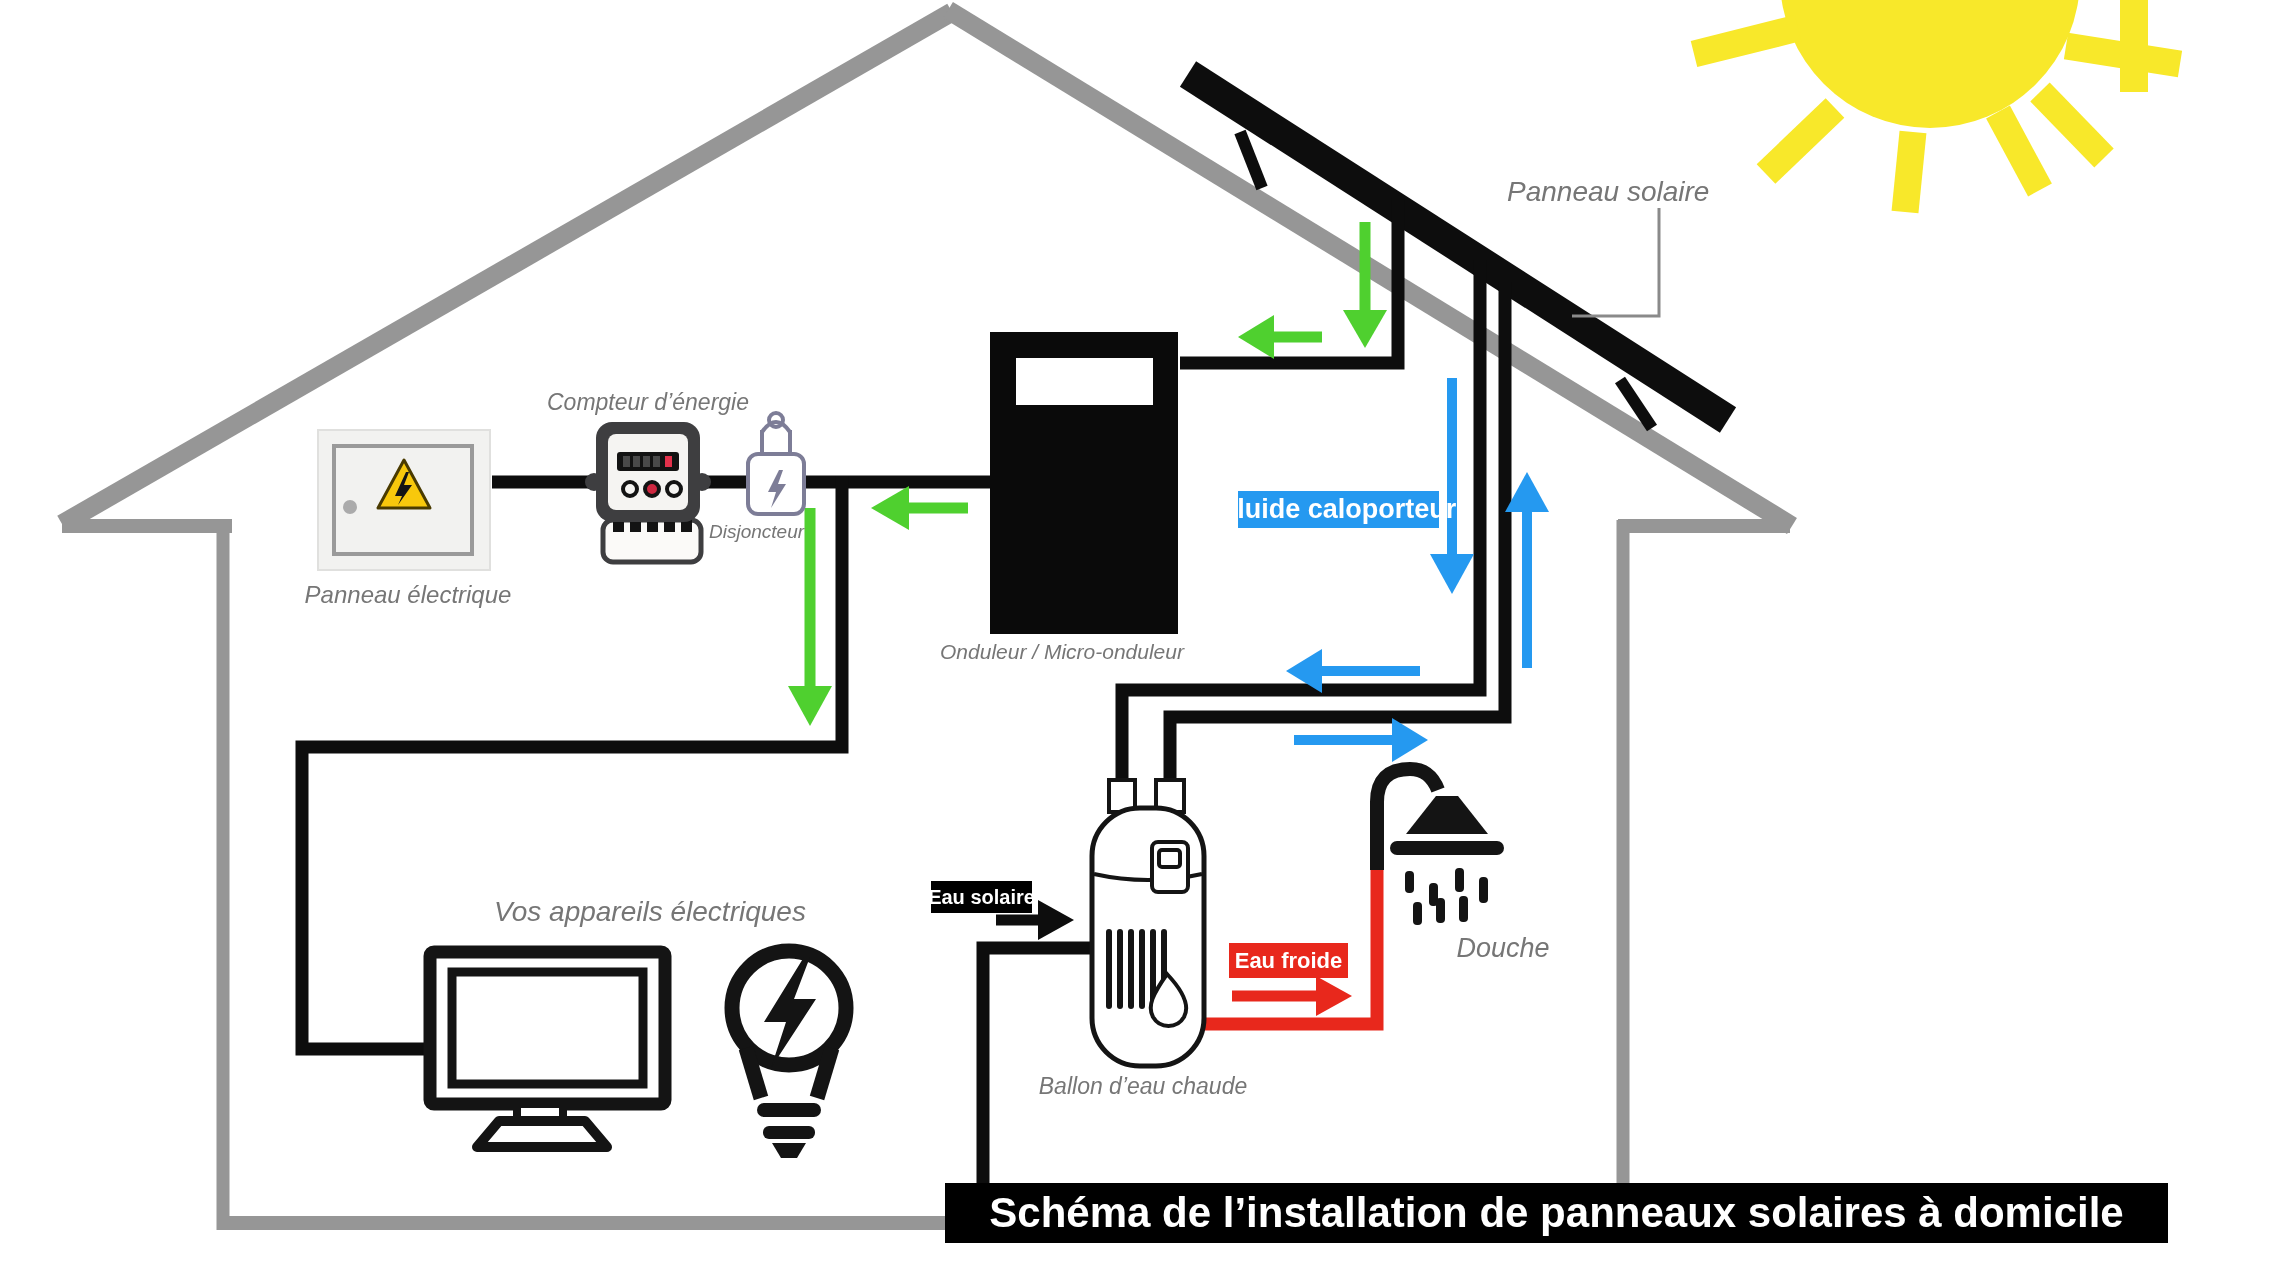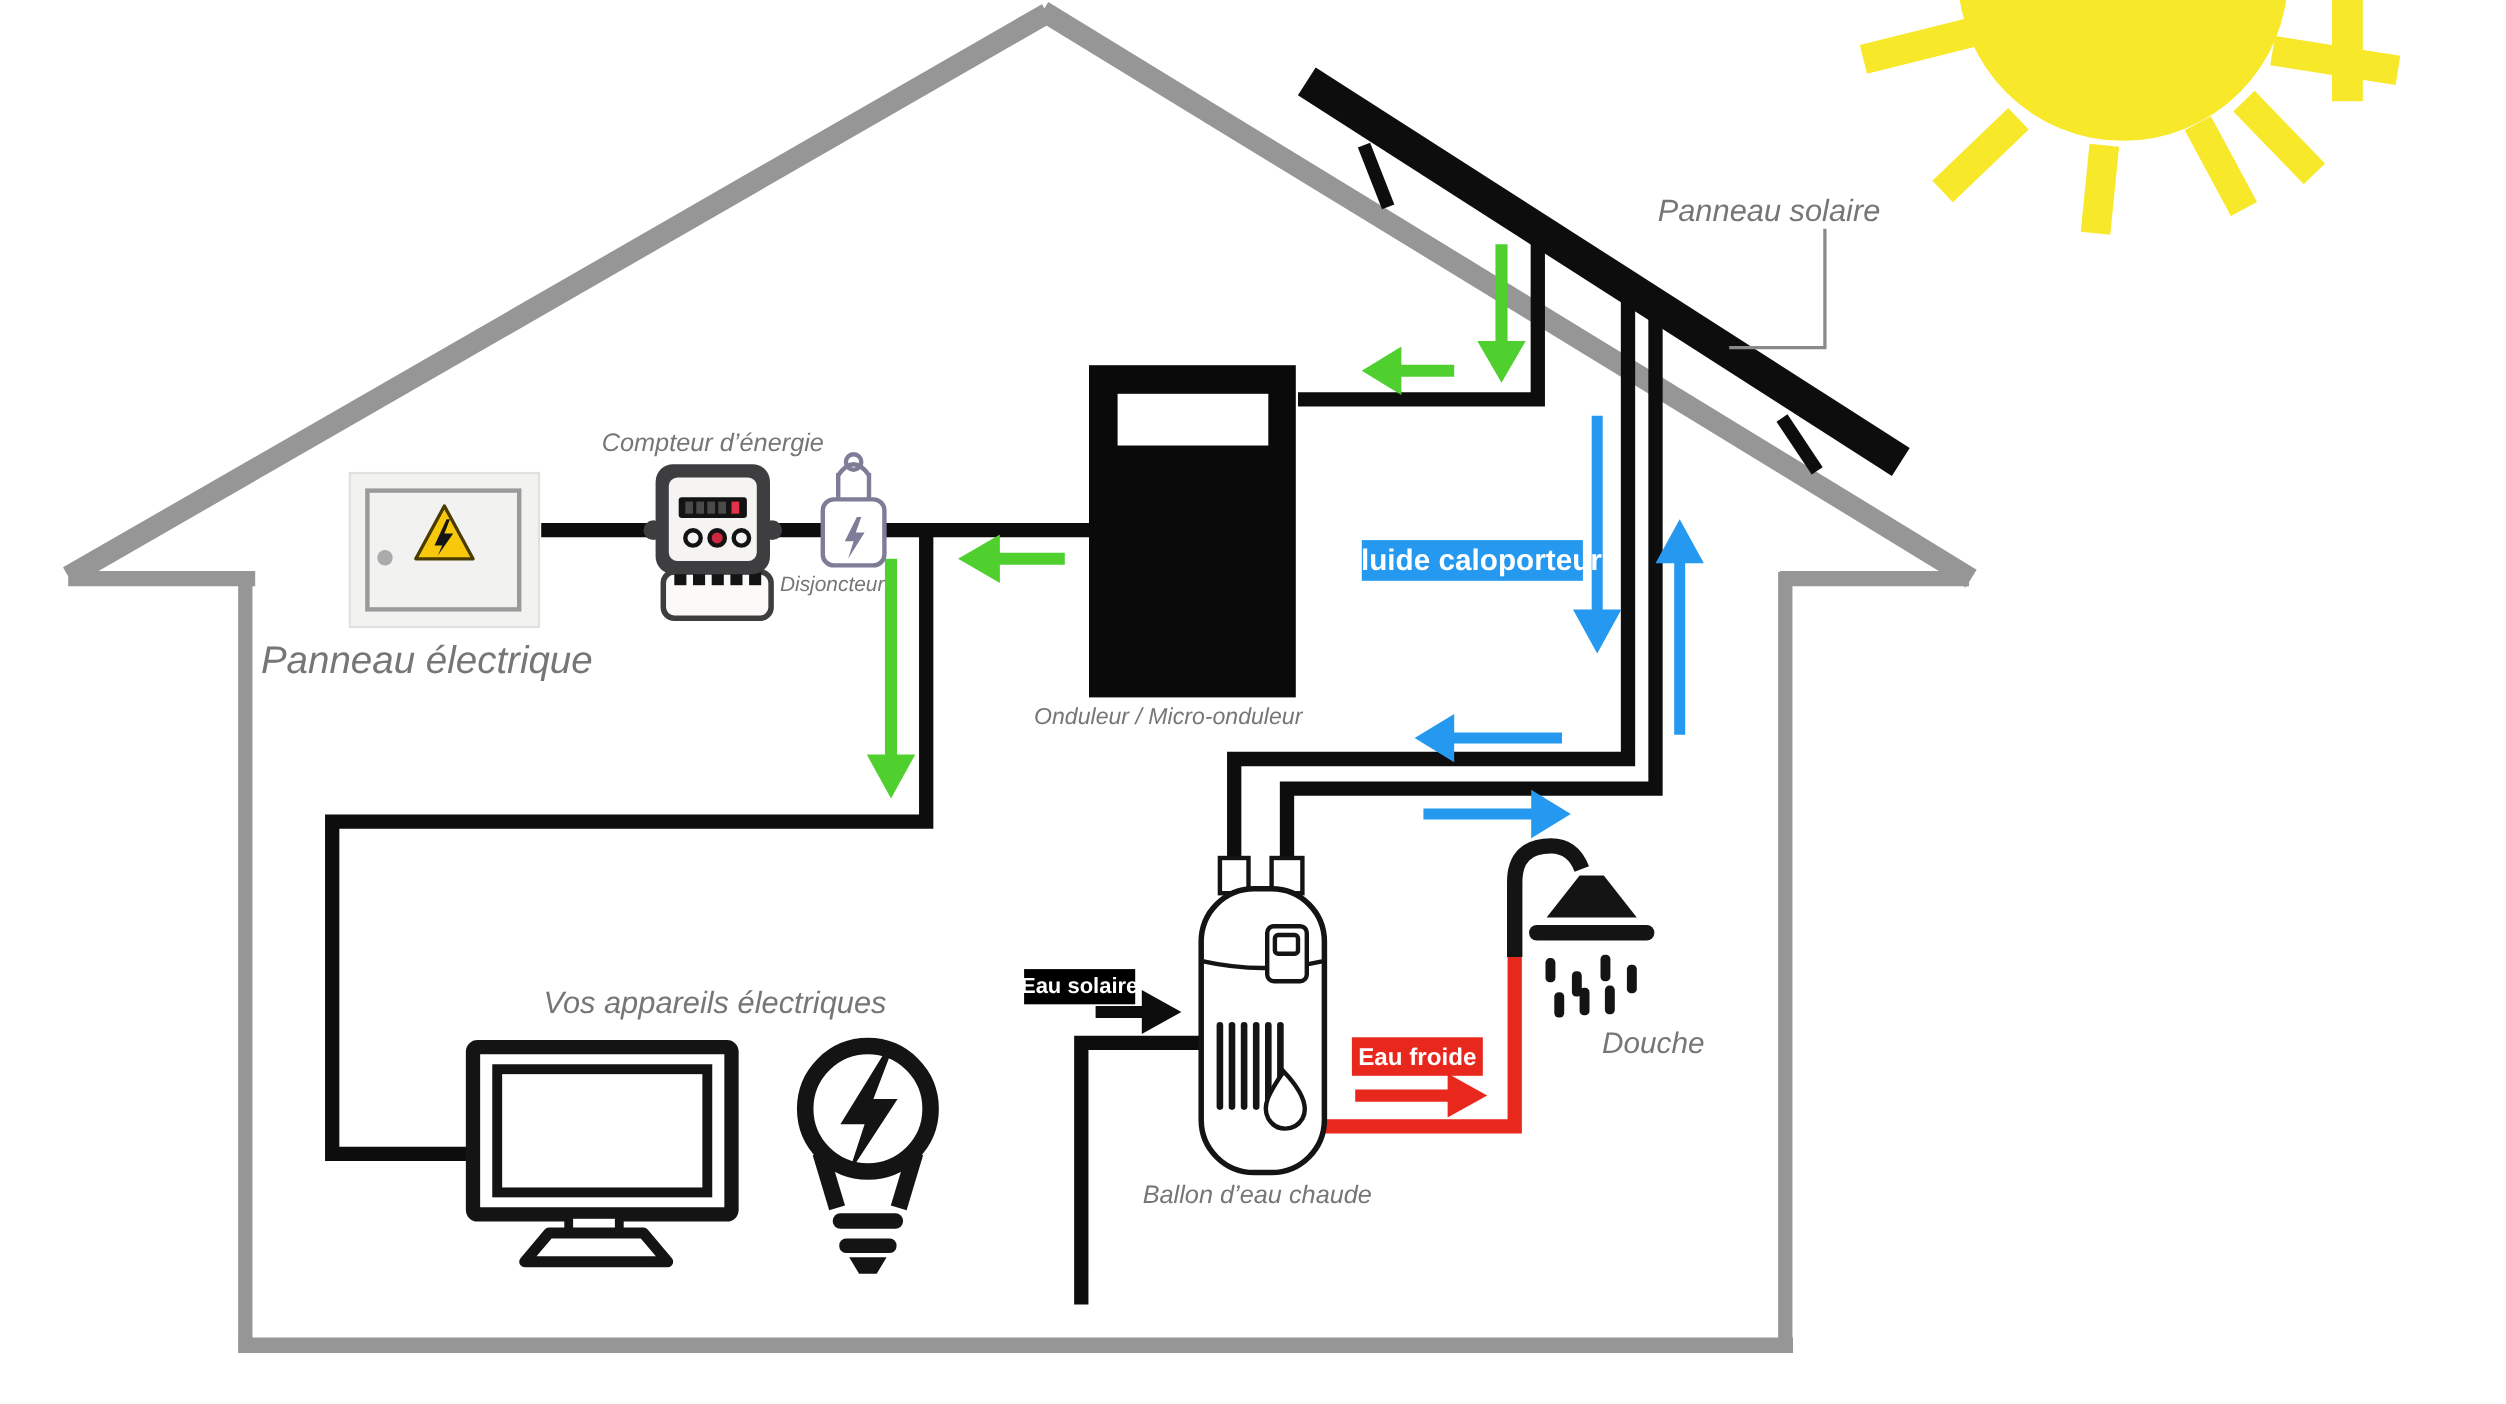--- a/index.html
+++ b/index.html
@@ -8,21 +8,21 @@
   #diagram-svg{position:absolute;left:0;top:0;}
   .lbl{position:absolute;color:#767676;white-space:nowrap;font-style:italic;}
   .lbl.center{transform:translateX(-50%);}
   .badge{position:absolute;color:#ffffff;font-weight:bold;display:flex;align-items:center;justify-content:center;white-space:nowrap;}
   #badge-fluide{left:1238px;top:491px;width:201px;height:37px;background:#2599F0;font-size:27px;text-align:center;}
   #badge-eau-froide{left:931px;top:881px;width:101px;height:32px;background:#000000;font-size:20px;}
   #badge-eau-chaude{left:1229px;top:943px;width:119px;height:35px;background:#E8281C;font-size:22px;}
   #lbl-panneau-solaire{left:1507px;top:176px;font-size:28px;}
   #lbl-compteur{left:648px;top:389px;font-size:23px;}
   #lbl-disjoncteur{left:709px;top:521px;font-size:19px;}
-  #lbl-panneau-electrique{left:388px;top:581px;font-size:35px;}
+  #lbl-panneau-electrique{left:408px;top:581px;font-size:24px;}
   #lbl-onduleur{left:1062px;top:640px;font-size:21px;}
   #lbl-ballon{left:1143px;top:1073px;font-size:23px;}
   #lbl-douche{left:1503px;top:933px;font-size:27px;}
   #lbl-appareils{left:650px;top:896px;font-size:28px;}
   #title-bar{position:absolute;left:945px;top:1183px;width:1223px;height:60px;background:#000000;
              color:#ffffff;font-size:42px;font-weight:bold;display:flex;align-items:center;justify-content:center;white-space:nowrap;}
 </style>
 </head>
 <body>
 
@@ -213,14 +213,15 @@
   <div class="lbl center" id="lbl-panneau-electrique">Panneau électrique</div>
   <div class="lbl center" id="lbl-onduleur">Onduleur / Micro-onduleur</div>
   <div class="lbl center" id="lbl-ballon">Ballon d’eau chaude</div>
   <div class="lbl center" id="lbl-douche">Douche</div>
   <div class="lbl center" id="lbl-appareils">Vos appareils électriques</div>
 
   <div class="badge" id="badge-fluide">Fluide caloporteur</div>
   <div class="badge" id="badge-eau-froide">Eau solaire</div>
   <div class="badge" id="badge-eau-chaude">Eau froide</div>
 
+  <div id="title-bar">Schéma de l’installation de panneaux solaires à domicile</div>
 
 </div>
 
 </body></html>

